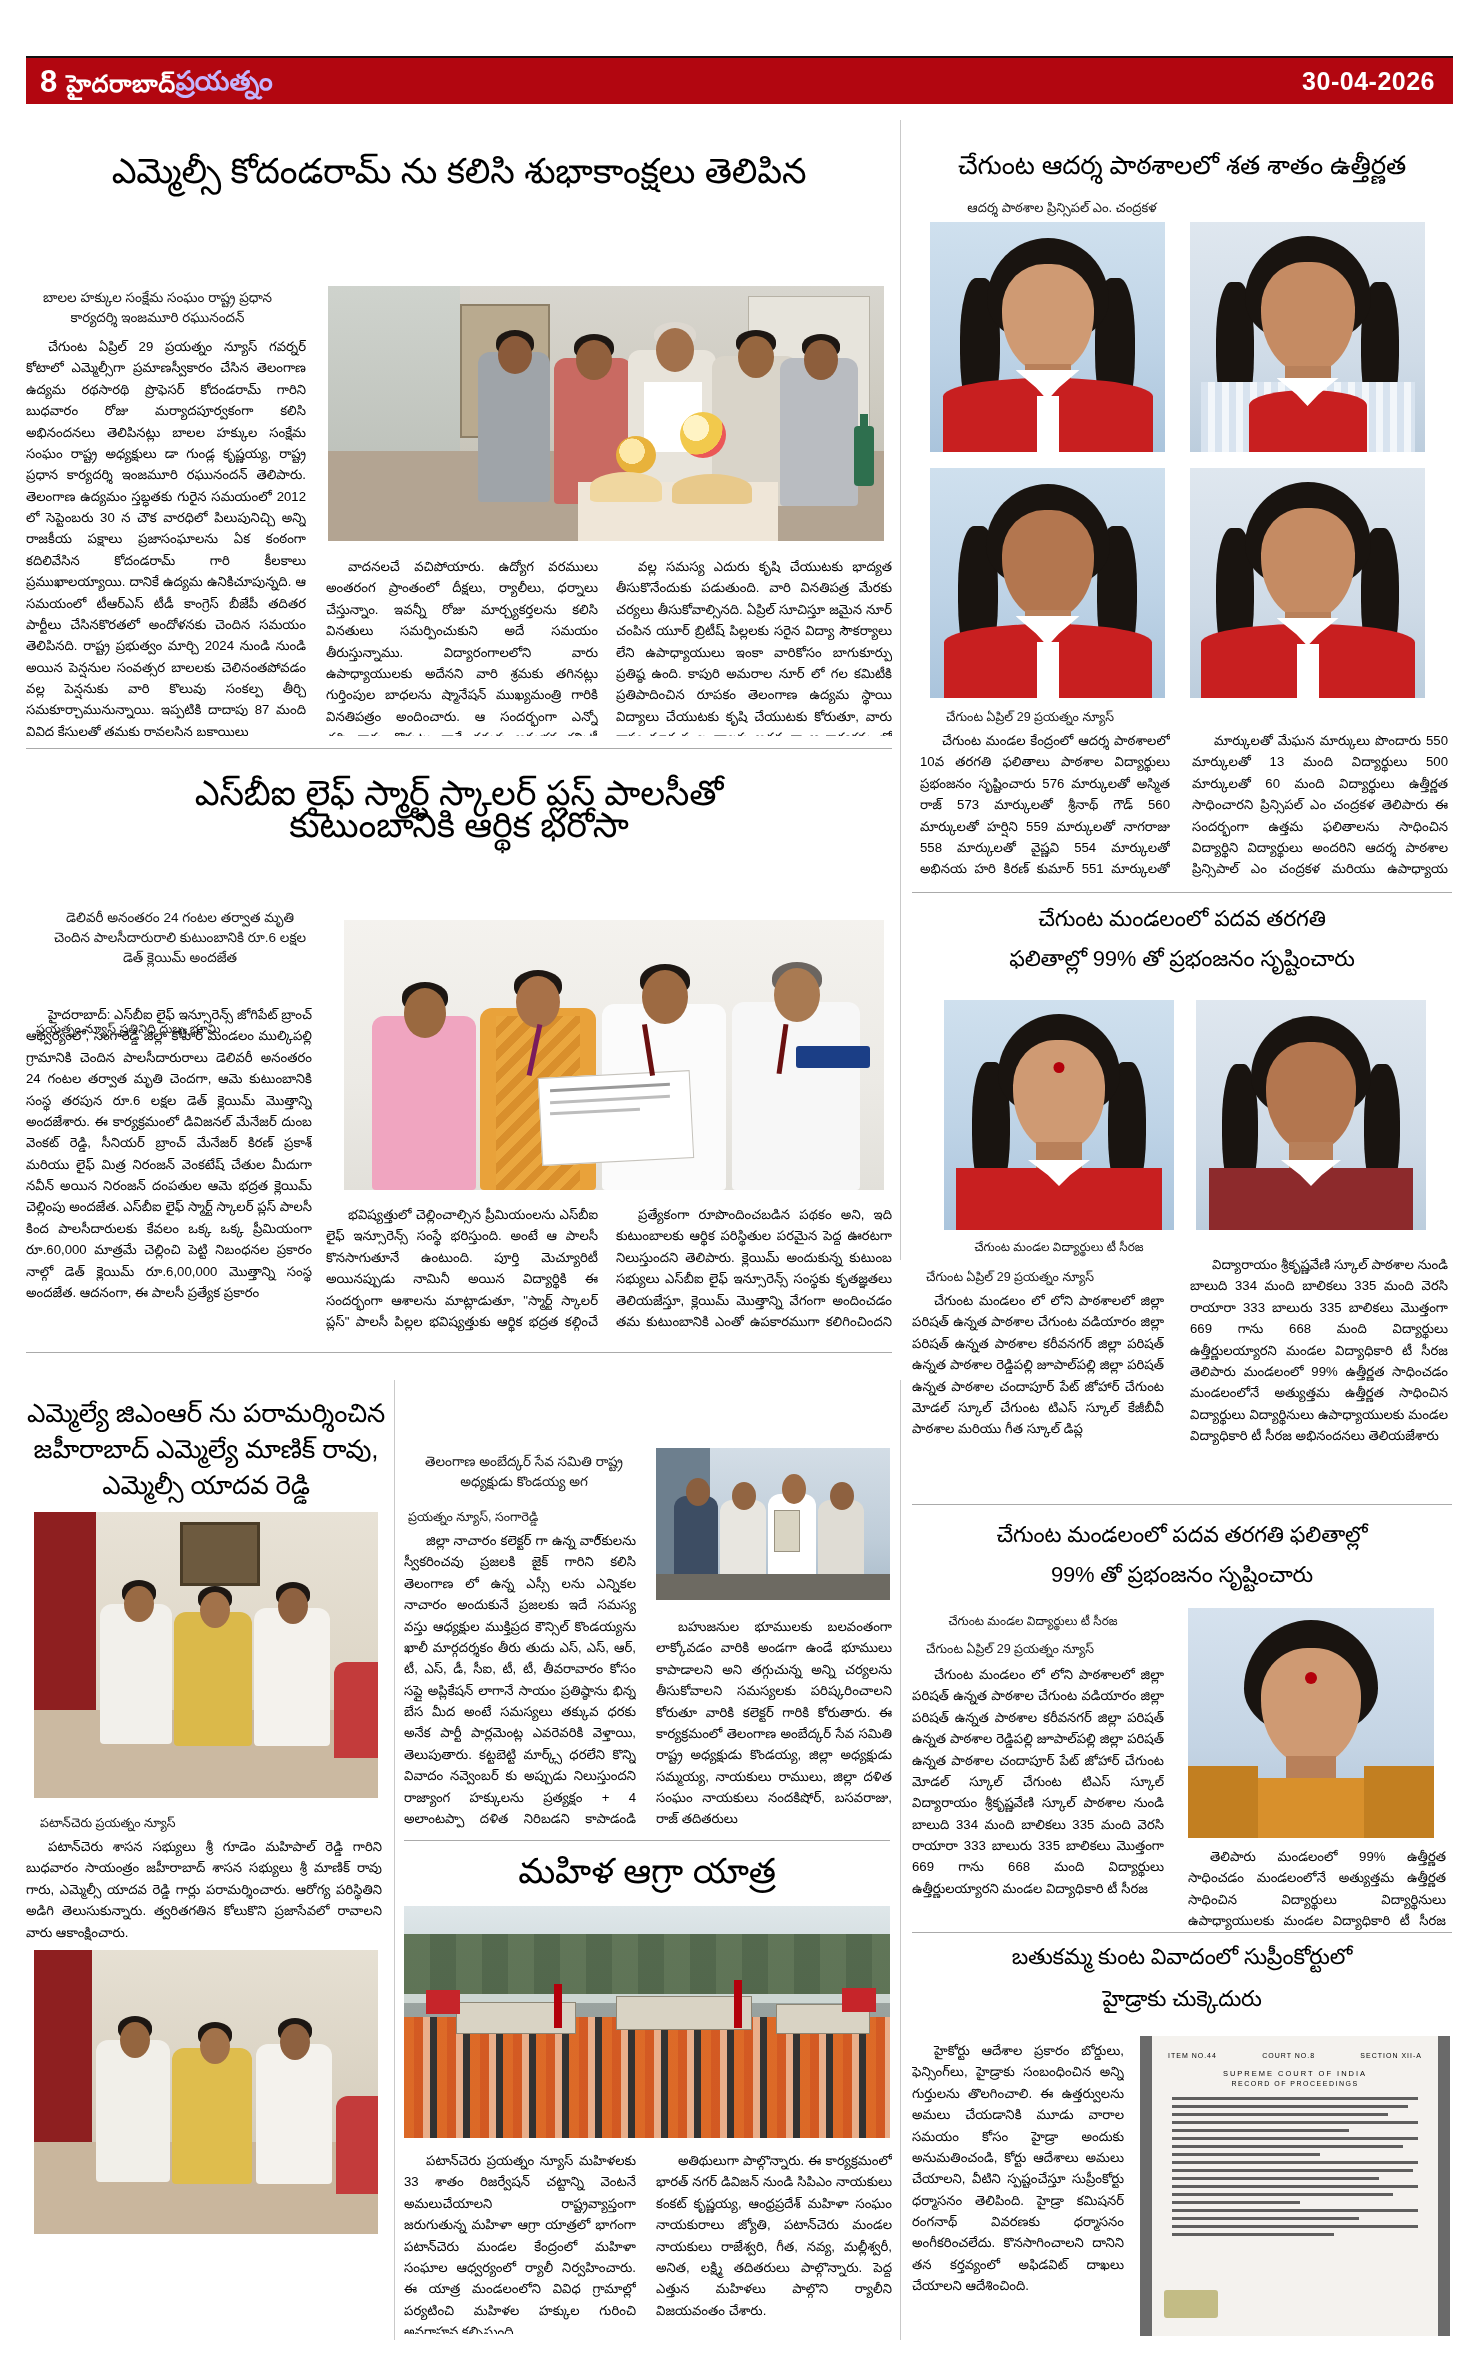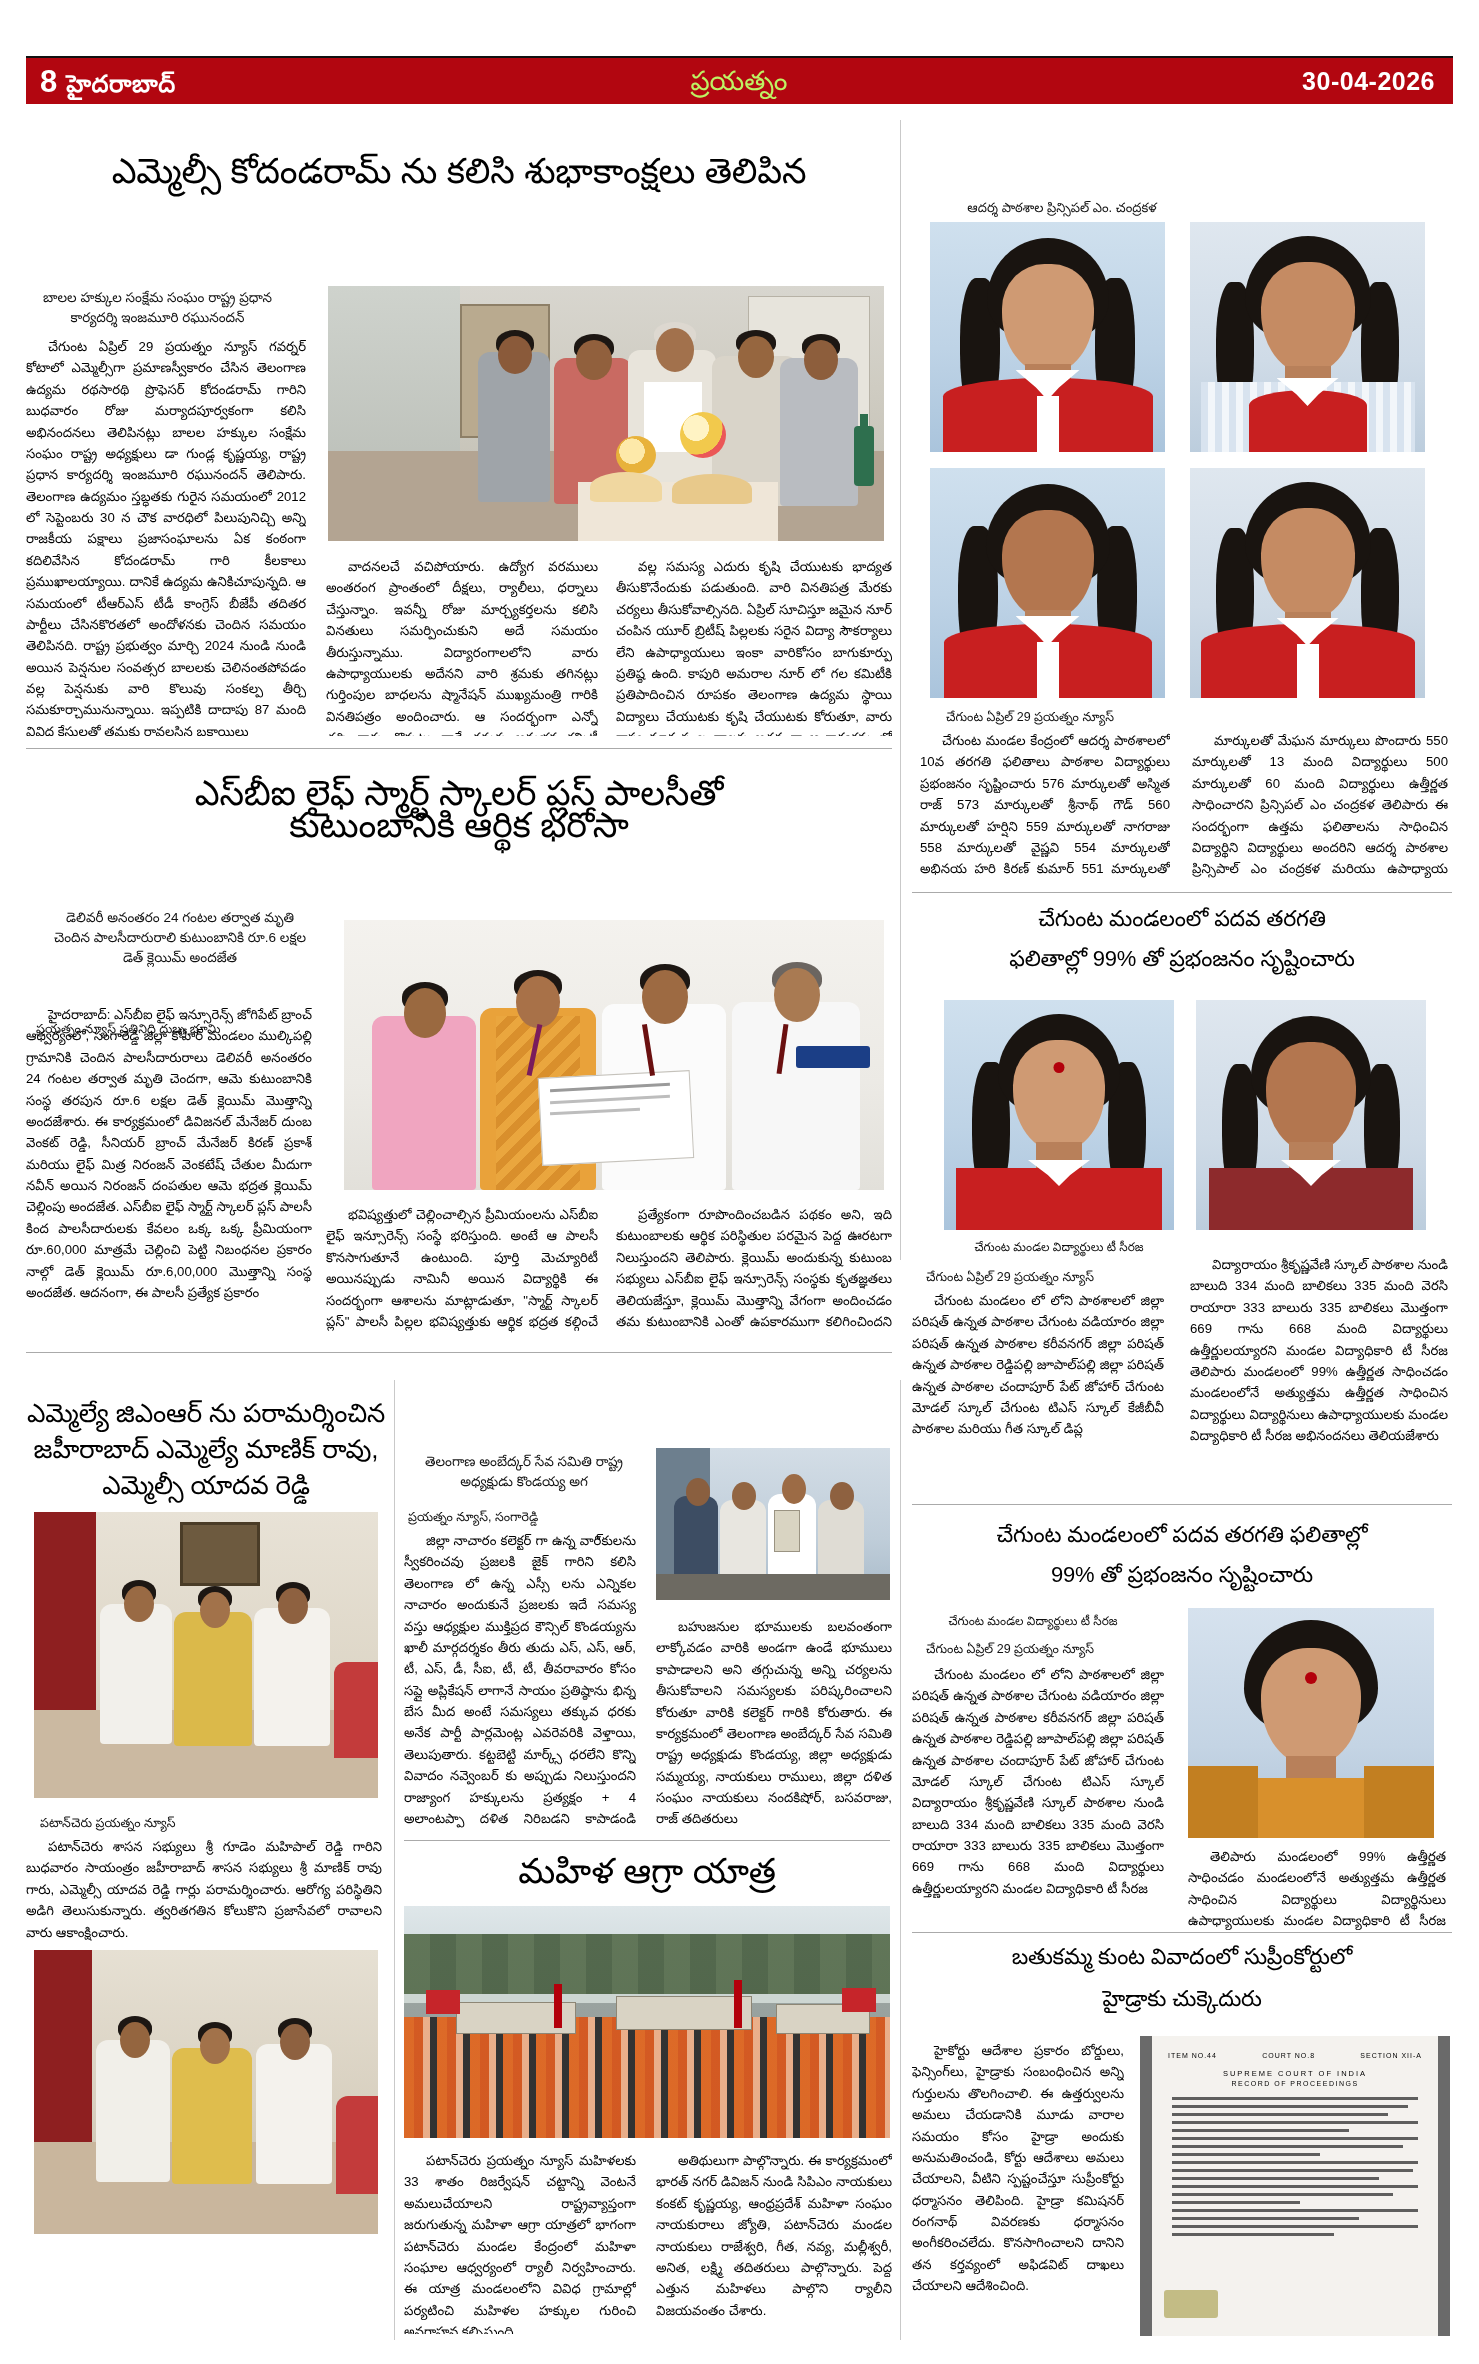--- a/index.html
+++ b/index.html
@@ -48,24 +48,24 @@
   }
   .mast-city {
     color: #fff;
     font-size: 24px;
     font-weight: bold;
     line-height: 1;
     letter-spacing: .5px;
   }
   .mast-title {
     flex: 1 1 auto;
-    text-align: center;
-    color: #bef264;
+    text-align: left;
+    color: #c4b5fd;
     font-size: 27px;
-    font-weight: normal;
+    font-weight: bold;
     line-height: 1;
   }
   .mast-date {
     flex: 0 0 auto;
     padding-right: 18px;
     color: #fff;
     font-size: 25px;
     font-weight: bold;
     line-height: 1;
     letter-spacing: .5px;
@@ -408,20 +408,21 @@
       <div style="position:absolute;left:150px;top:78px;width:8px;height:44px;background:#b3000b;"></div>
       <div style="position:absolute;left:330px;top:74px;width:8px;height:48px;background:#b3000b;"></div>
       <div style="position:absolute;left:22px;top:84px;width:34px;height:24px;background:#c6252a;"></div>
       <div style="position:absolute;left:438px;top:82px;width:34px;height:24px;background:#c6252a;"></div>
     </div>
   </div>
 
   <div class="body indent" style="left:404px; top:2150px; width:232px; height:184px;">పటాన్‌చెరు ప్రయత్నం న్యూస్ మహిళలకు 33 శాతం రిజర్వేషన్ చట్టాన్ని వెంటనే అమలుచేయాలని రాష్ట్రవ్యాప్తంగా జరుగుతున్న మహిళా ఆగ్రా యాత్రలో భాగంగా పటాన్‌చెరు మండల కేంద్రంలో మహిళా సంఘాల ఆధ్వర్యంలో ర్యాలీ నిర్వహించారు. ఈ యాత్ర మండలంలోని వివిధ గ్రామాల్లో పర్యటించి మహిళల హక్కుల గురించి అవగాహన కల్పిస్తుంది.</div>
   <div class="body indent" style="left:656px; top:2150px; width:236px; height:184px;">అతిథులుగా పాల్గొన్నారు. ఈ కార్యక్రమంలో భారత్ నగర్ డివిజన్ నుండి సిపిఎం నాయకులు కంకట్ కృష్ణయ్య, ఆంధ్రప్రదేశ్ మహిళా సంఘం నాయకురాలు జ్యోతి, పటాన్‌చెరు మండల నాయకులు రాజేశ్వరి, గీత, నవ్య, మల్లీశ్వరీ, అనిత, లక్ష్మి తదితరులు పాల్గొన్నారు. పెద్ద ఎత్తున మహిళలు పాల్గొని ర్యాలీని విజయవంతం చేశారు.</div>
 
+  <div class="hl hl-md" style="left:912px; top:150px; width:540px;">చేగుంట ఆదర్శ పాఠశాలలో శత శాతం ఉత్తీర్ణత</div>
 
   <div class="caption" style="left:912px; top:198px; width:300px; font-size:13px;">ఆదర్శ పాఠశాల ప్రిన్సిపల్ ఎం. చంద్రకళ</div>
 
   <div class="photo" style="left:930px; top:222px; width:235px; height:230px;">
     <div class="pt-bg"></div>
     <div class="pt-braid" style="left:30px;top:56px;width:40px;height:150px;"></div>
     <div class="pt-braid" style="right:30px;top:56px;width:40px;height:150px;"></div>
     <div class="pt-hair" style="top:16px;width:122px;height:104px;"></div>
     <div class="pt-face lt" style="top:42px;width:92px;height:110px;"></div>
     <div class="pt-neck" style="top:142px;width:46px;height:34px;"></div>

